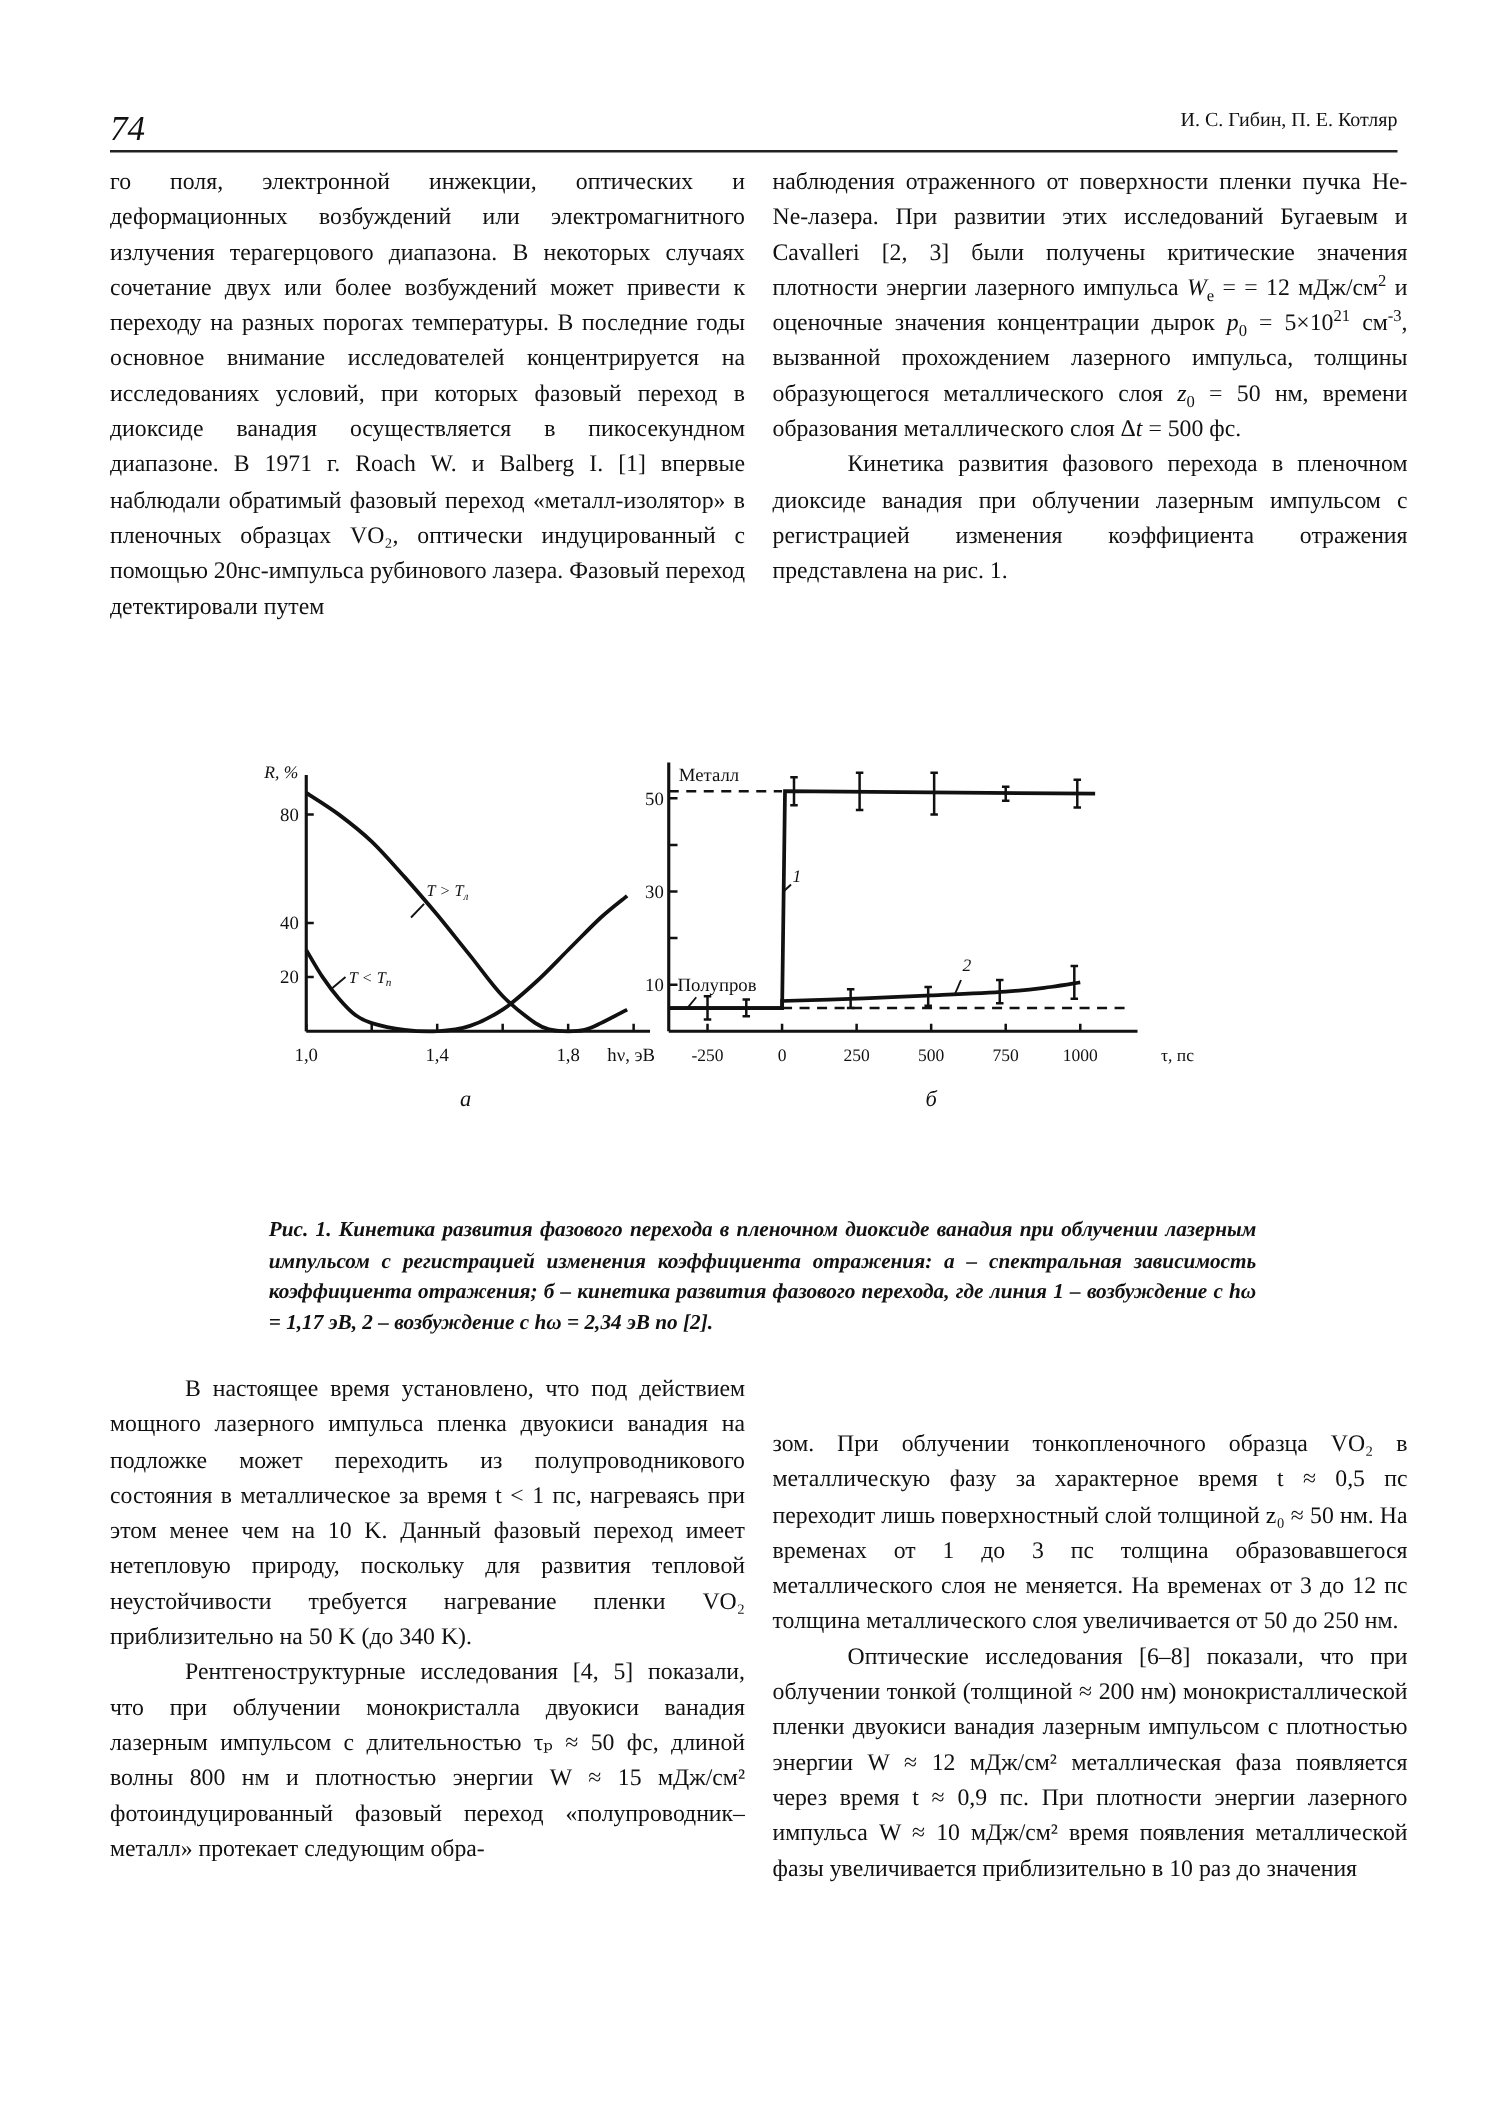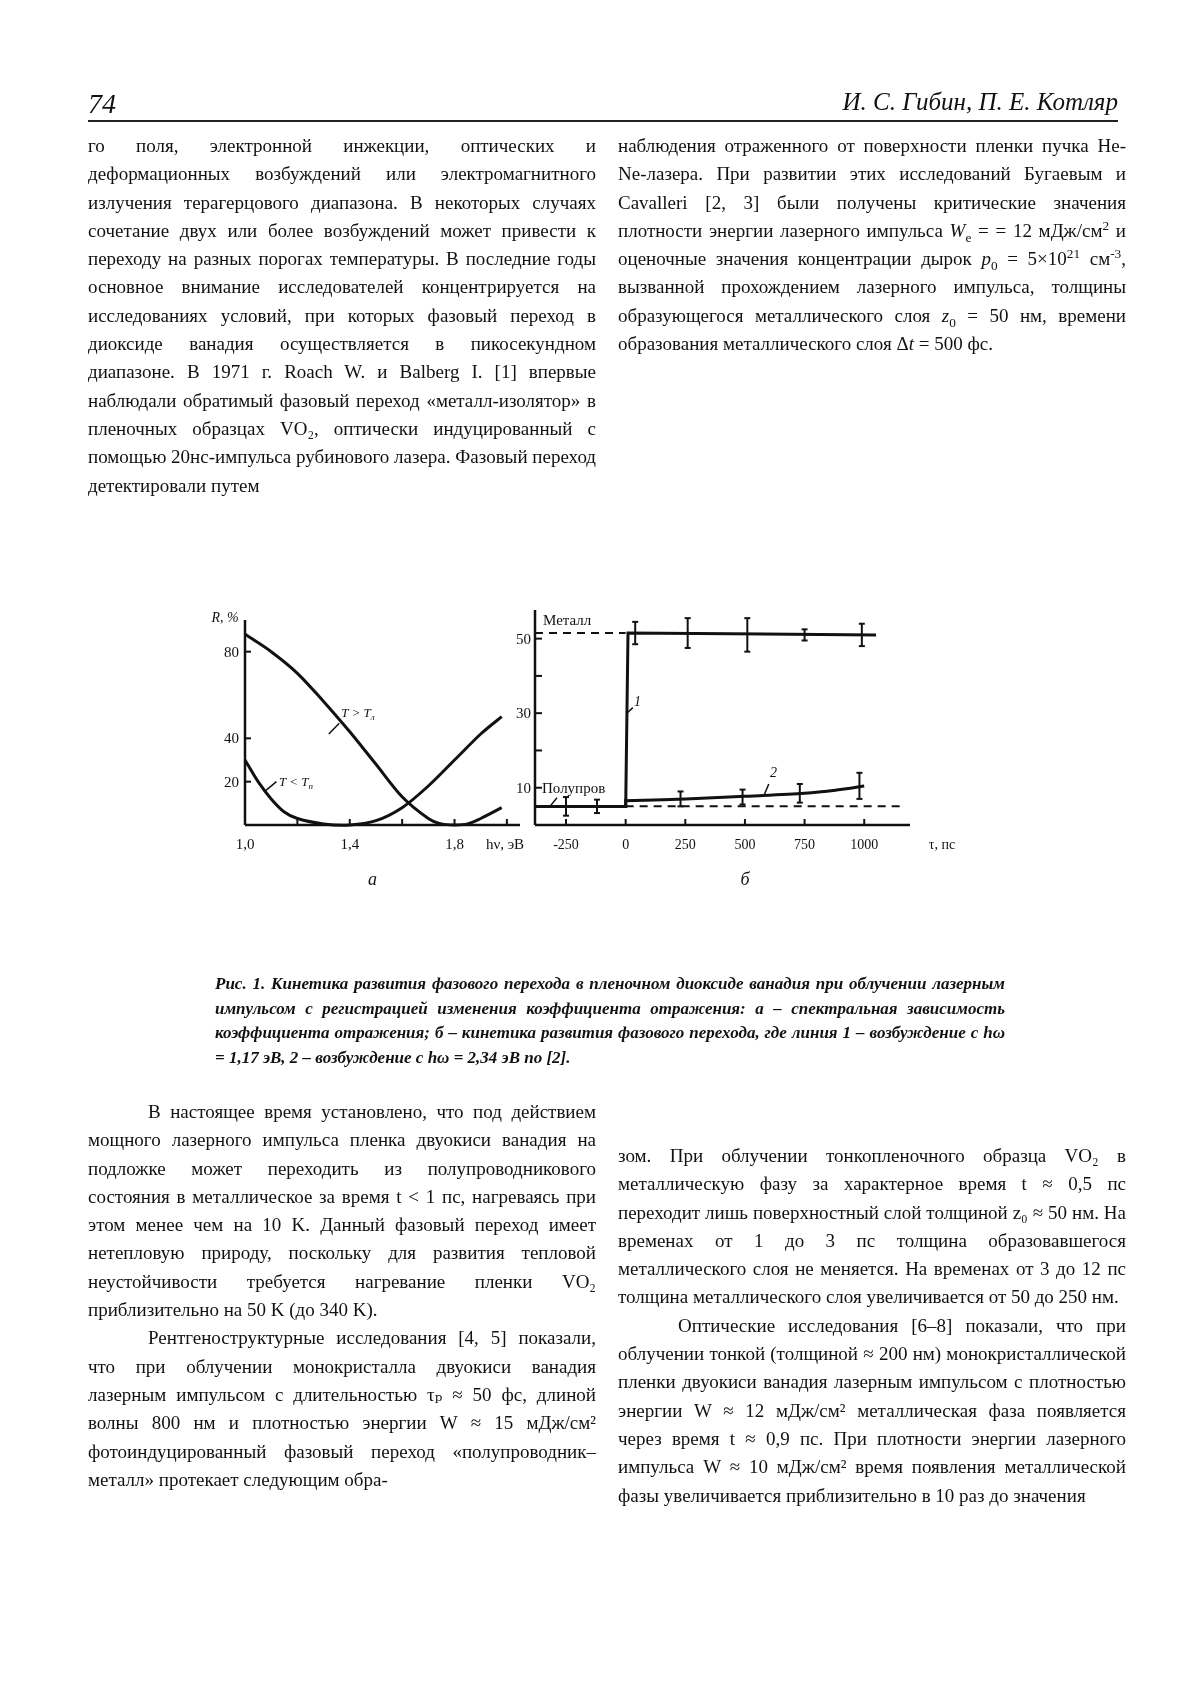--- a/index.html
+++ b/index.html
@@ -1,20 +1,20 @@
 <!DOCTYPE html>
 <html><head>
 <meta charset="utf-8">
 <style>
   html, body { margin: 0; padding: 0; background: #ffffff; }
   body { width: 1200px; height: 1697px; position: relative; overflow: hidden;
          font-family: "Liberation Serif", "DejaVu Serif", serif; color: #111; }
   .header { position: absolute; left: 88px; top: 88px; width: 1030px; height: 40px; }
   .page-num { position: absolute; left: 0; top: 0; font-style: italic; font-size: 28px; }
-  .running-head { position: absolute; right: 0; top: 0; font-style: italic; font-size: 25px; }
+  .running-head { position: absolute; right: 0; top: 0; font-size: 16px; }
   .rule { position: absolute; left: 88px; top: 120px; width: 1030px; height: 2px; background: #222; }
 
   .col { position: absolute; width: 508px; font-size: 19px; line-height: 28.3px; text-align: justify; }
   .col p { margin: 0; }
   .col p.indent { text-indent: 60px; }
   .col-left-top { left: 88px; top: 132px; }
   .col-right-top { left: 618px; top: 132px; }
   .col-left-bottom { left: 88px; top: 1098px; }
   .col-right-bottom { left: 618px; top: 1142px; }
   sub, sup { font-size: 70%; line-height: 0; }
@@ -33,20 +33,21 @@
   <span class="running-head">И. С. Гибин, П. Е. Котляр</span>
 </div>
 <div class="rule"></div>
 
 <div class="col col-left-top">
   <p>го поля, электронной инжекции, оптических и деформационных возбуждений или электромагнитного излучения терагерцового диапазона. В некоторых случаях сочетание двух или более возбуждений может привести к переходу на разных порогах температуры. В последние годы основное внимание исследователей концентрируется на исследованиях условий, при которых фазовый переход в диоксиде ванадия осуществляется в пикосекундном диапазоне. В 1971 г. Roach W. и Balberg I. [1] впервые наблюдали обратимый фазовый переход «металл-изолятор» в пленочных образцах VO₂, оптически индуцированный с помощью 20нс-импульса рубинового лазера. Фазовый переход детектировали путем</p>
 </div>
 
 <div class="col col-right-top">
   <p><span>наблюдения отраженного от поверхности пленки пучка He-Ne-лазера. При развитии этих исследований Бугаевым и Cavalleri [2, 3] были получены критические значения плотности энергии лазерного импульса </span><i>W</i><sub>e</sub><span> = = 12 мДж/см</span><sup>2</sup><span> и оценочные значения концентрации дырок </span><i>p</i><sub>0</sub><span> = 5×10</span><sup>21</sup><span> см</span><sup>-3</sup><span>, вызванной прохождением лазерного импульса, толщины образующегося металлического слоя </span><i>z</i><sub>0</sub><span> = 50 нм, времени образования металлического слоя Δ</span><i>t</i><span> = 500 фс.</span></p>
+  <p class="indent">Кинетика развития фазового перехода в пленочном диоксиде ванадия при облучении лазерным импульсом с регистрацией изменения коэффициента отражения представлена на рис. 1.</p>
 </div>
 
 <div class="figure">
   <svg id="fig-svg" width="800" height="360" viewBox="0 0 800 360">
     <g id="panel-a">
         <line x1="45" y1="10" x2="45" y2="215" stroke="#111" stroke-width="2.5"></line>
         <line x1="45" y1="215" x2="320" y2="215" stroke="#111" stroke-width="2.5"></line>
         <text x="25" y="12" font-size="14" text-anchor="middle" font-style="italic">R, %</text>
         <line x1="45" y1="171.66666666666669" x2="51" y2="171.66666666666669" stroke="#111" stroke-width="2"></line>
         <text x="39" y="176.66666666666669" font-size="15" text-anchor="end">20</text>

